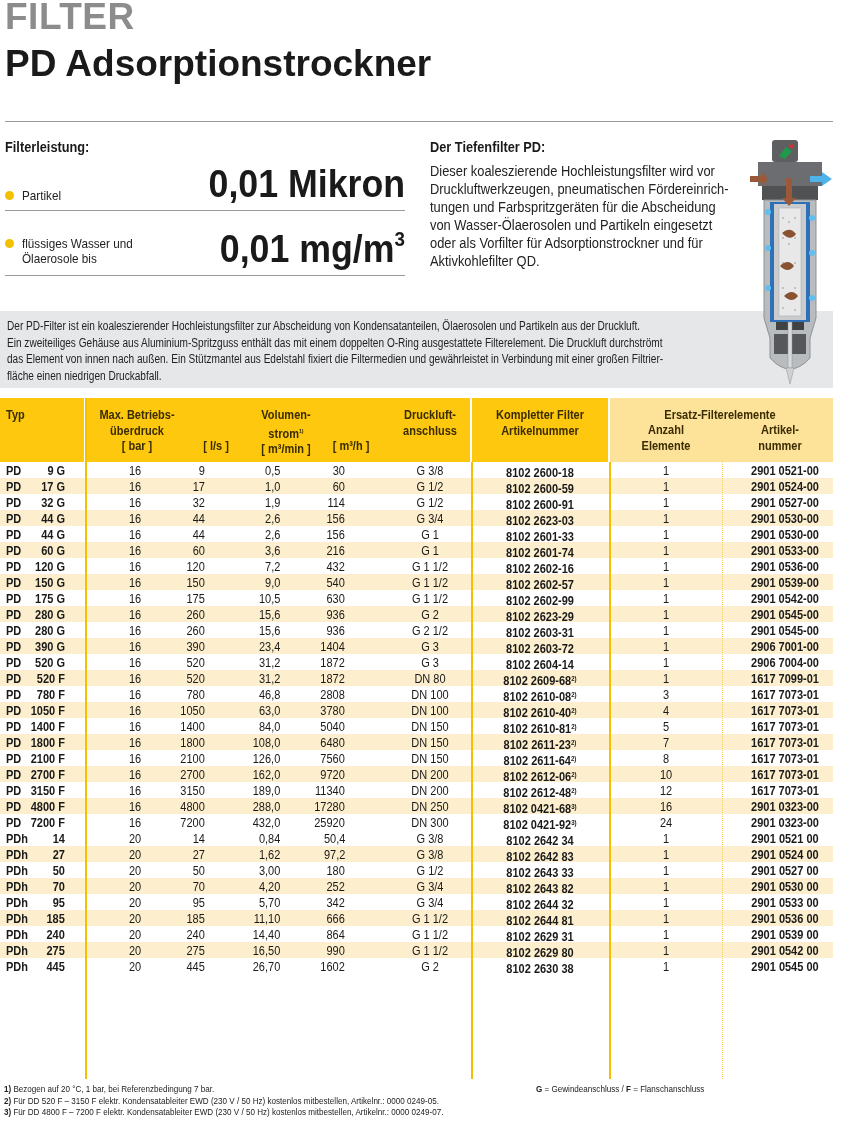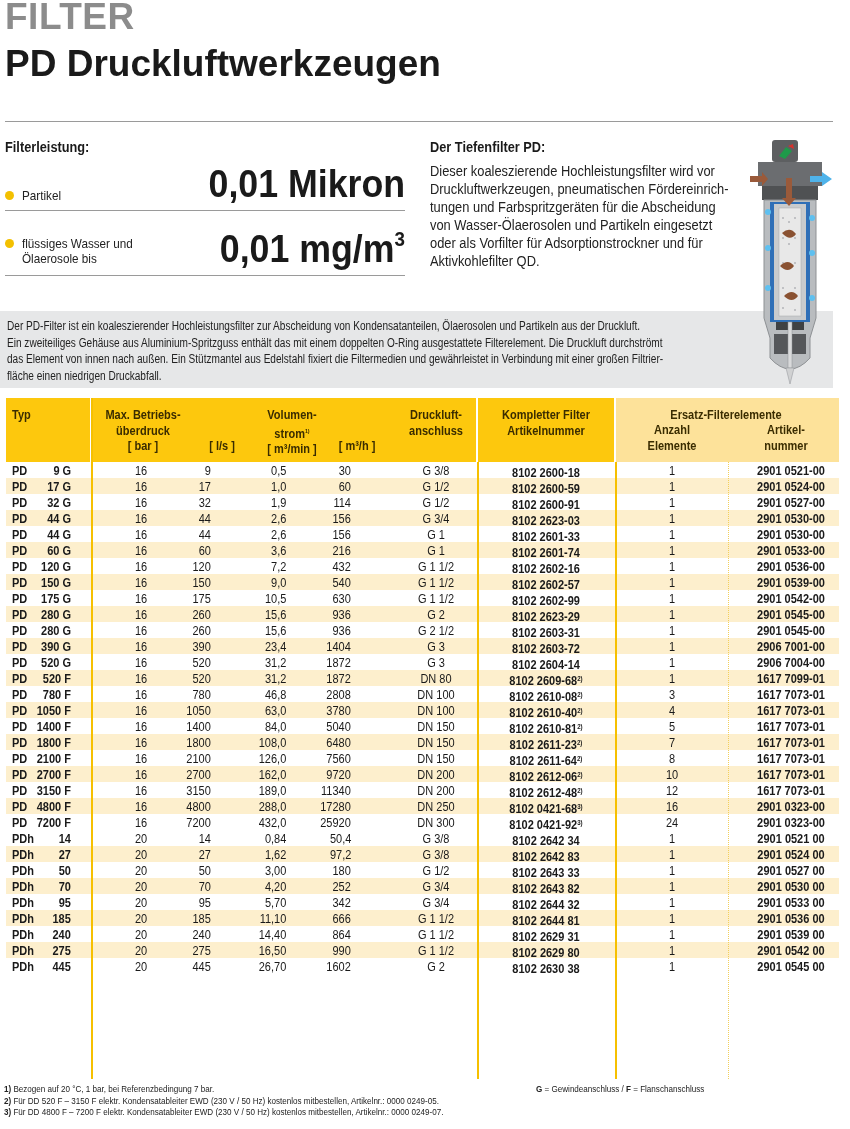--- a/index.html
+++ b/index.html
@@ -19,21 +19,21 @@
 
   .tf-title { position: absolute; left: 430px; top: 139px; font-size: 14.5px; font-weight: bold; transform: scaleX(0.88); transform-origin: left; }
   .tf-body { position: absolute; left: 430px; top: 162px; width: 370px; font-size: 14px; line-height: 18px; color: #222; transform: scaleX(0.92); transform-origin: left; }
 
   .desc-box { position: absolute; left: 0; top: 311px; width: 833px; height: 77px; background: #e6e7e8; }
   .desc-text { position: absolute; left: 7px; top: 318px; width: 920px; font-size: 12px; line-height: 16.5px; color: #222; transform: scaleX(0.84); transform-origin: left; }
 
   .filter-illus { position: absolute; left: 748px; top: 138px; width: 85px; height: 252px; }
 
   
-  .tbl { position: absolute; left: 6px; top: 398px; width: 833px; }
+  .tbl { position: absolute; left: 0; top: 398px; width: 833px; }
   .thead { position: relative; height: 64px; }
   .th-a { position: absolute; left: 0; top: 0; width: 84px; height: 64px; background: #fdc80d; }
   .th-b { position: absolute; left: 86px; top: 0; width: 384px; height: 64px; background: #fdc80d; }
   .th-c { position: absolute; left: 472px; top: 0; width: 136px; height: 64px; background: #fdc80d; }
   .th-d { position: absolute; left: 610px; top: 0; width: 223px; height: 64px; background: #fde29a; }
   .hl { position: absolute; font-size: 12.5px; font-weight: bold; color: #3a2c00; line-height: 15.5px; transform: scaleX(0.88); transform-origin: center; text-align: center; white-space: nowrap; }
 
   .rows { position: relative; }
   .row { position: relative; height: 16px; font-size: 12.5px; line-height: 18.6px; padding-left: 32px; }
   .row.alt { background: #fdefcd; }
@@ -59,21 +59,21 @@
   .vdot { position: absolute; width: 0; border-left: 1px dotted #f3cf5a; }
 
   .foot { position: absolute; left: 4px; top: 1083px; font-size: 9.5px; line-height: 11.5px; color: #222; transform: scaleX(0.85); transform-origin: left; white-space: nowrap; }
   .foot b { font-weight: bold; }
   .legend { position: absolute; left: 536px; top: 1083px; font-size: 9.5px; color: #222; transform: scaleX(0.85); transform-origin: left; white-space: nowrap; }
 </style>
 </head>
 <body>
 
 <div class="h-cat">FILTER</div>
-<div class="h-title">PD Druckluftwerkzeugen</div>
+<div class="h-title">PD Adsorptionstrockner</div>
 <div class="rule-top"></div>
 
 <div>
   <div class="perf-title">Filterleistung:</div>
 
   <span class="dot" style="left:5px; top:191px;"></span>
   <div class="perf-label" style="left:22px; top:188px;">
     <div>Partikel</div>
   </div>
   <div class="perf-big" style="top:163px; font-size:38px;">0,01 Mikron</div>

